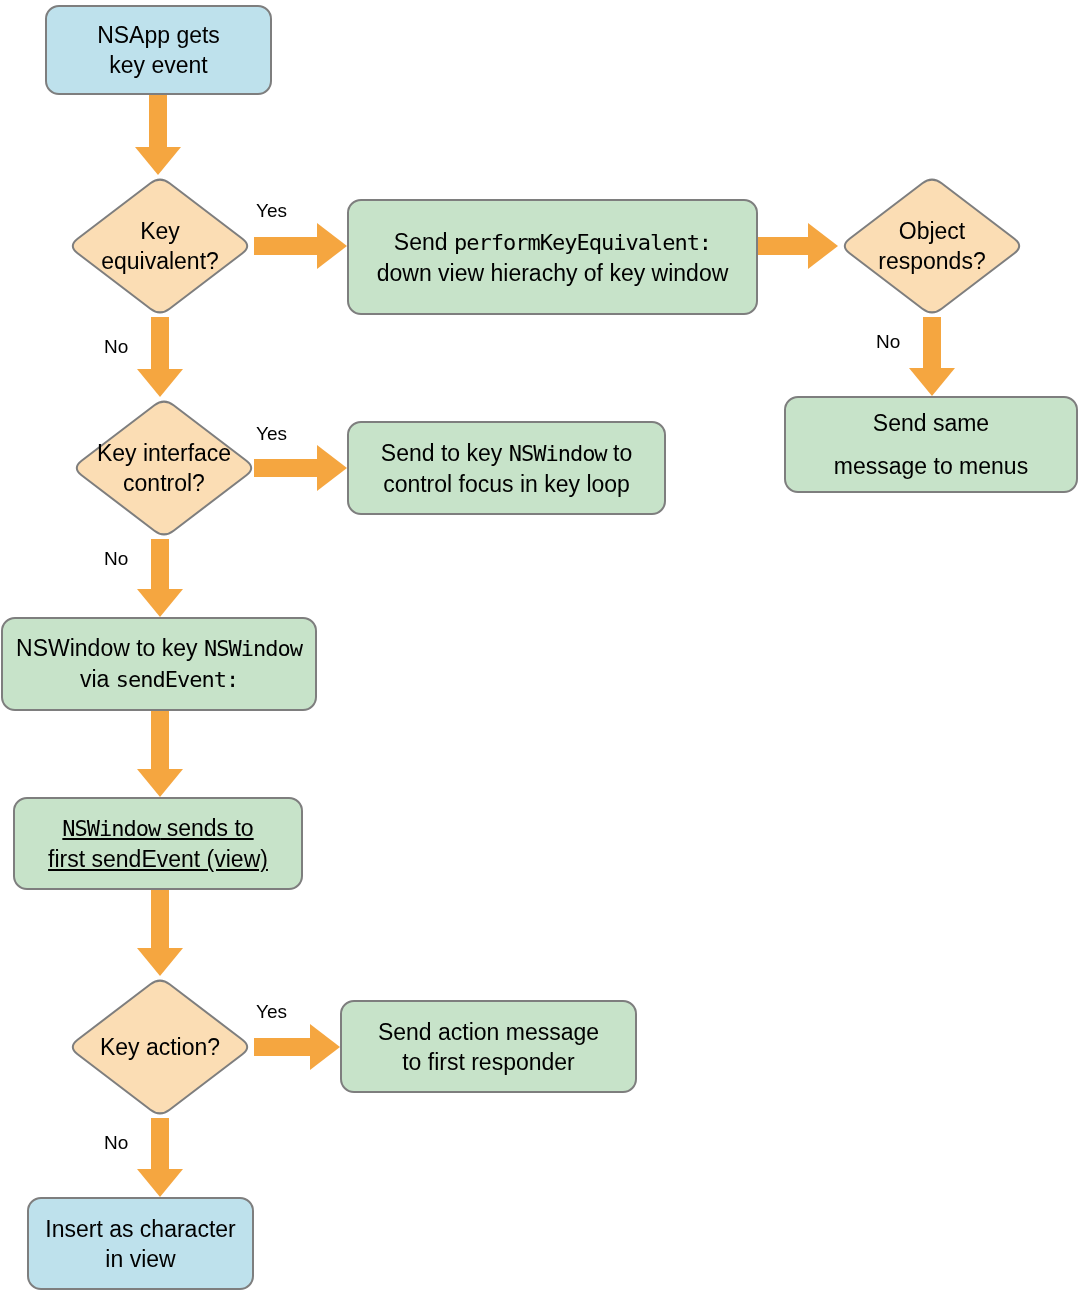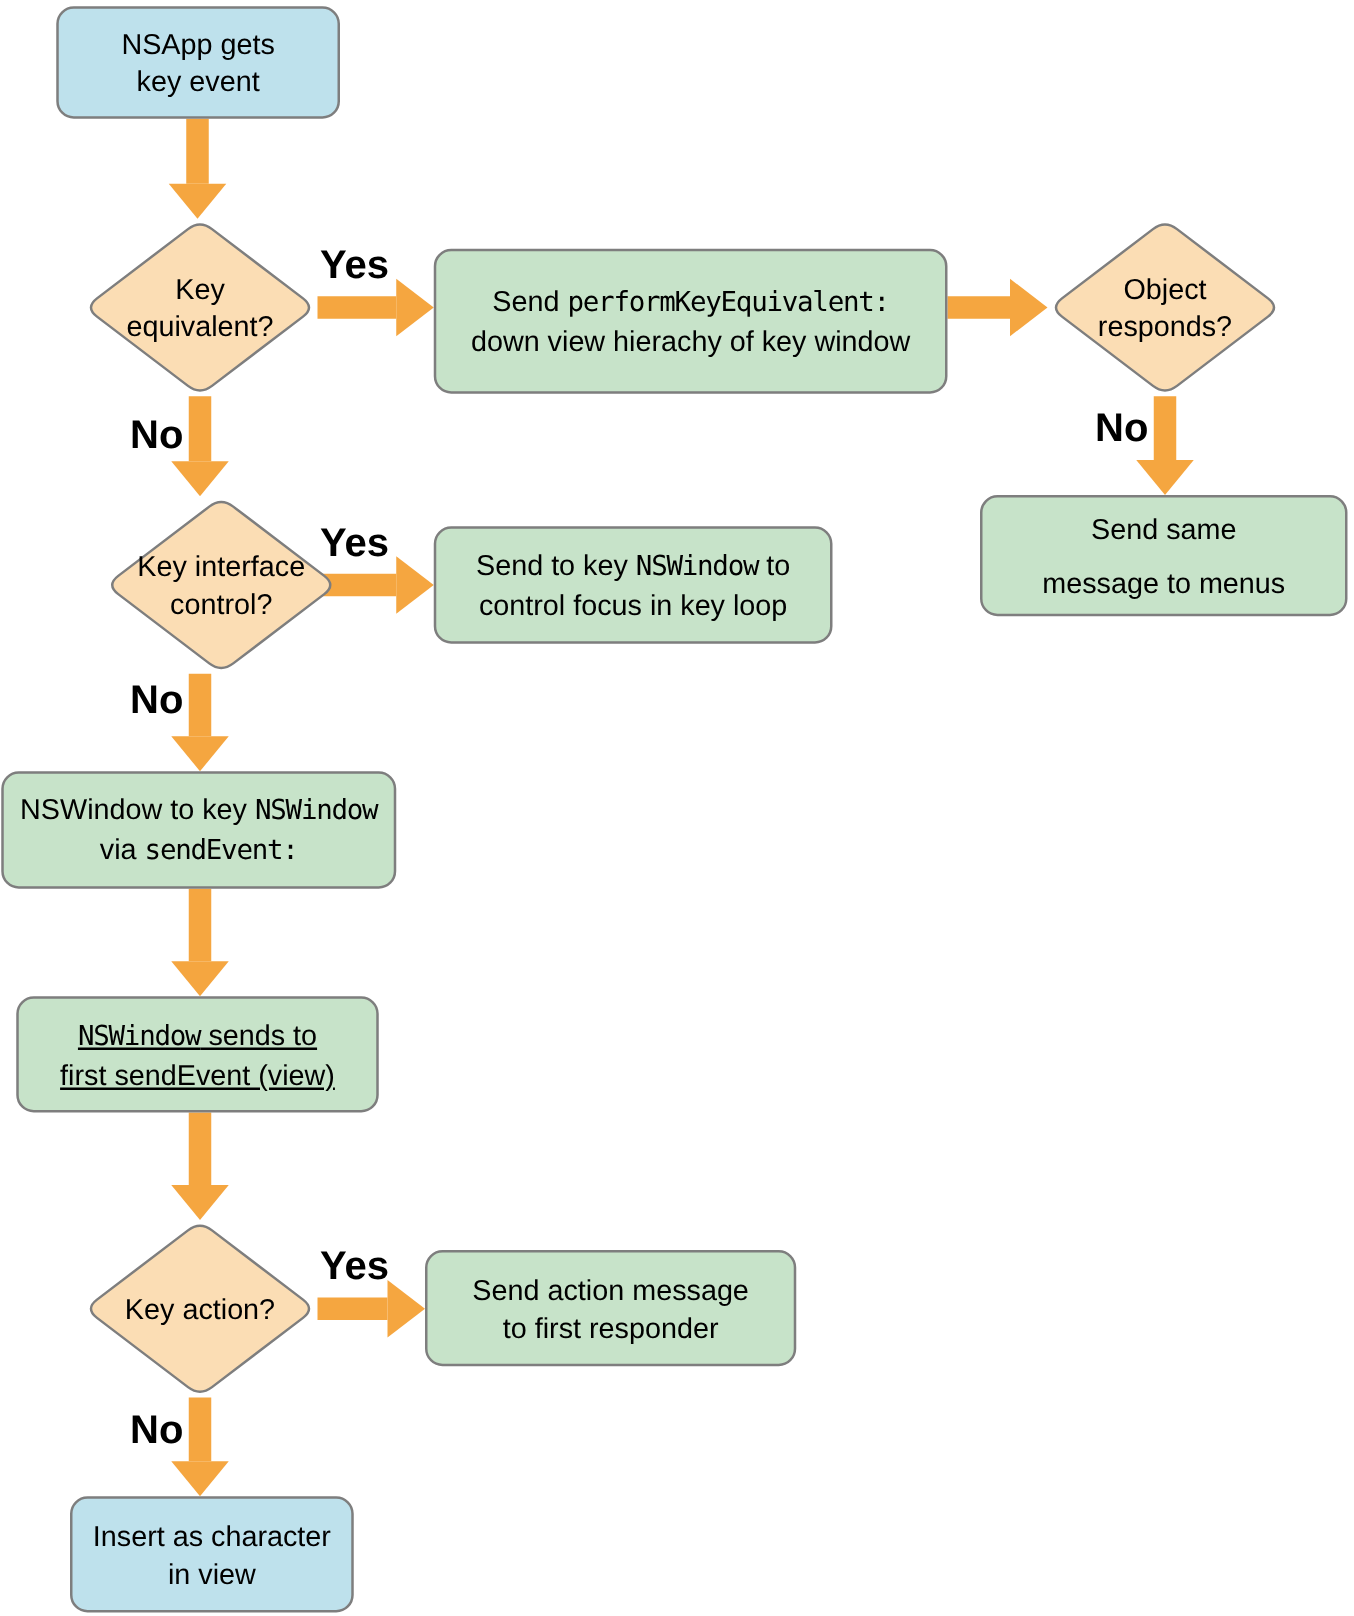--- a/index.html
+++ b/index.html
@@ -78,38 +78,38 @@
   }
   .harrow .shaft { height: 18px; flex: 1 1 auto; background: var(--arrow); }
   .harrow .head {
     width: 0; height: 0; flex: 0 0 auto;
     border-top: 23px solid transparent;
     border-bottom: 23px solid transparent;
     border-left: 30px solid var(--arrow);
   }
   .flow-label {
     position: absolute;
-    font-weight: bold;
-    font-size: 32px;
+    font-weight: normal;
+    font-size: 19px;
     line-height: 26px;
   }
 
   
   #n-start   { left: 45px;  top: 5px;    width: 227px; height: 90px; }
   #n-keyeq   { left: 66px;  top: 175px;  width: 188px; height: 142px; }
   #n-perfke  { left: 347px; top: 199px;  width: 411px; height: 116px; }
   #n-objresp { left: 838px; top: 175px;  width: 188px; height: 142px; }
   #n-menus   { left: 784px; top: 396px;  width: 294px; height: 97px; gap: 13px; }
-  #n-keyif   { left: 83px;  top: 397px;  width: 188px; height: 142px; }
+  #n-keyif   { left: 70px;  top: 397px;  width: 188px; height: 142px; }
   #n-keyloop { left: 347px; top: 421px;  width: 319px; height: 94px; }
   #n-forward { left: 1px;   top: 617px;  width: 316px; height: 94px; }
   #n-nswsend { left: 13px;  top: 797px;  width: 290px; height: 93px; text-decoration: underline; }
   #n-keyact  { left: 66px;  top: 976px;  width: 188px; height: 142px; }
   #n-action  { left: 340px; top: 1000px; width: 297px; height: 93px; }
-  #n-insert  { left: 56px;  top: 1197px; width: 227px; height: 93px; }
+  #n-insert  { left: 27px;  top: 1197px; width: 227px; height: 93px; }
 
   
   #a-start-keyeq    { left: 135px; top: 95px;   height: 80px; }
   #a-keyeq-perfke   { left: 254px; top: 223px;  width: 93px; }
   #a-perfke-objresp { left: 758px; top: 223px;  width: 80px; }
   #a-objresp-menus  { left: 909px; top: 317px;  height: 79px; }
   #a-keyeq-keyif    { left: 137px; top: 317px;  height: 80px; }
   #a-keyif-keyloop  { left: 254px; top: 445px;  width: 93px; }
   #a-keyif-forward  { left: 137px; top: 539px;  height: 78px; }
   #a-forward-nsw    { left: 137px; top: 711px;  height: 86px; }

